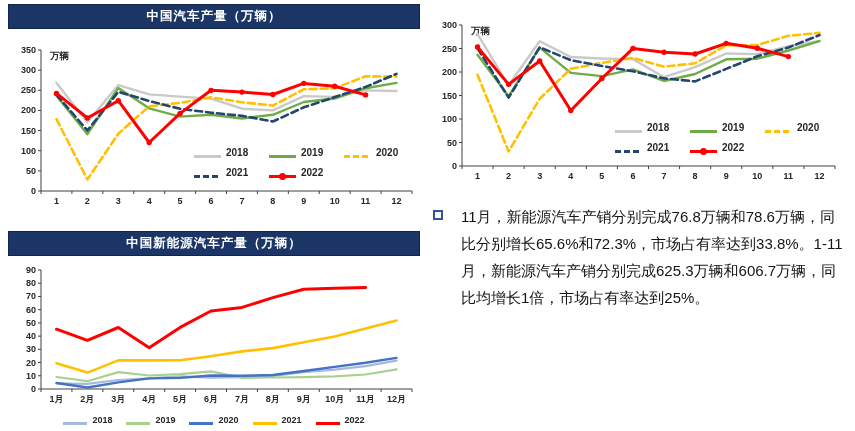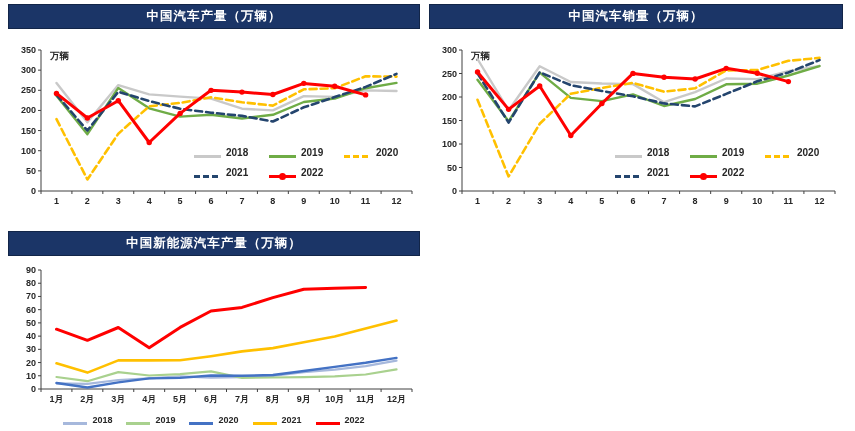--- a/index.html
+++ b/index.html
@@ -226,21 +226,20 @@
           </span>
           <span class="lg-item">
             <span class="lg-line" style="background:#FF0000"></span>
             <span class="lg-label">2022</span>
           </span>
         </div>
     </div>
   </div>
 
   <div class="col">
-    <div class="panel-header">中国汽车销量（万辆）</div>
     <div class="chart-wrap">
       <svg width="414" height="170">
           <line class="axis" x1="30" y1="149" x2="33" y2="149"></line>
           <text class="tick" x="28" y="152" text-anchor="end">0</text>
           <line class="axis" x1="30" y1="125.5" x2="33" y2="125.5"></line>
           <text class="tick" x="28" y="128.5" text-anchor="end">50</text>
           <line class="axis" x1="30" y1="102" x2="33" y2="102"></line>
           <text class="tick" x="28" y="105" text-anchor="end">100</text>
           <line class="axis" x1="30" y1="78.5" x2="33" y2="78.5"></line>
           <text class="tick" x="28" y="81.5" text-anchor="end">150</text>
@@ -315,16 +314,20 @@
           <span class="lg-item">
             <span class="lg-line" style="background:#FF0000">
               <span class="lg-dot" style="background:#FF0000"></span>
             </span>
             <span class="lg-label">2022</span>
           </span>
         </div>
     </div>
 
     <ul class="notes">
+      <li class="note">
+        <span class="bullet-square"></span>
+        <span>11月，新能源汽车产销分别完成76.8万辆和78.6万辆，同比分别增长65.6%和72.3%，市场占有率达到33.8%。1-11月，新能源汽车产销分别完成625.3万辆和606.7万辆，同比均增长1倍，市场占有率达到25%。</span>
+      </li>
     </ul>
   </div>
 
 </div>
 
 </body></html>

